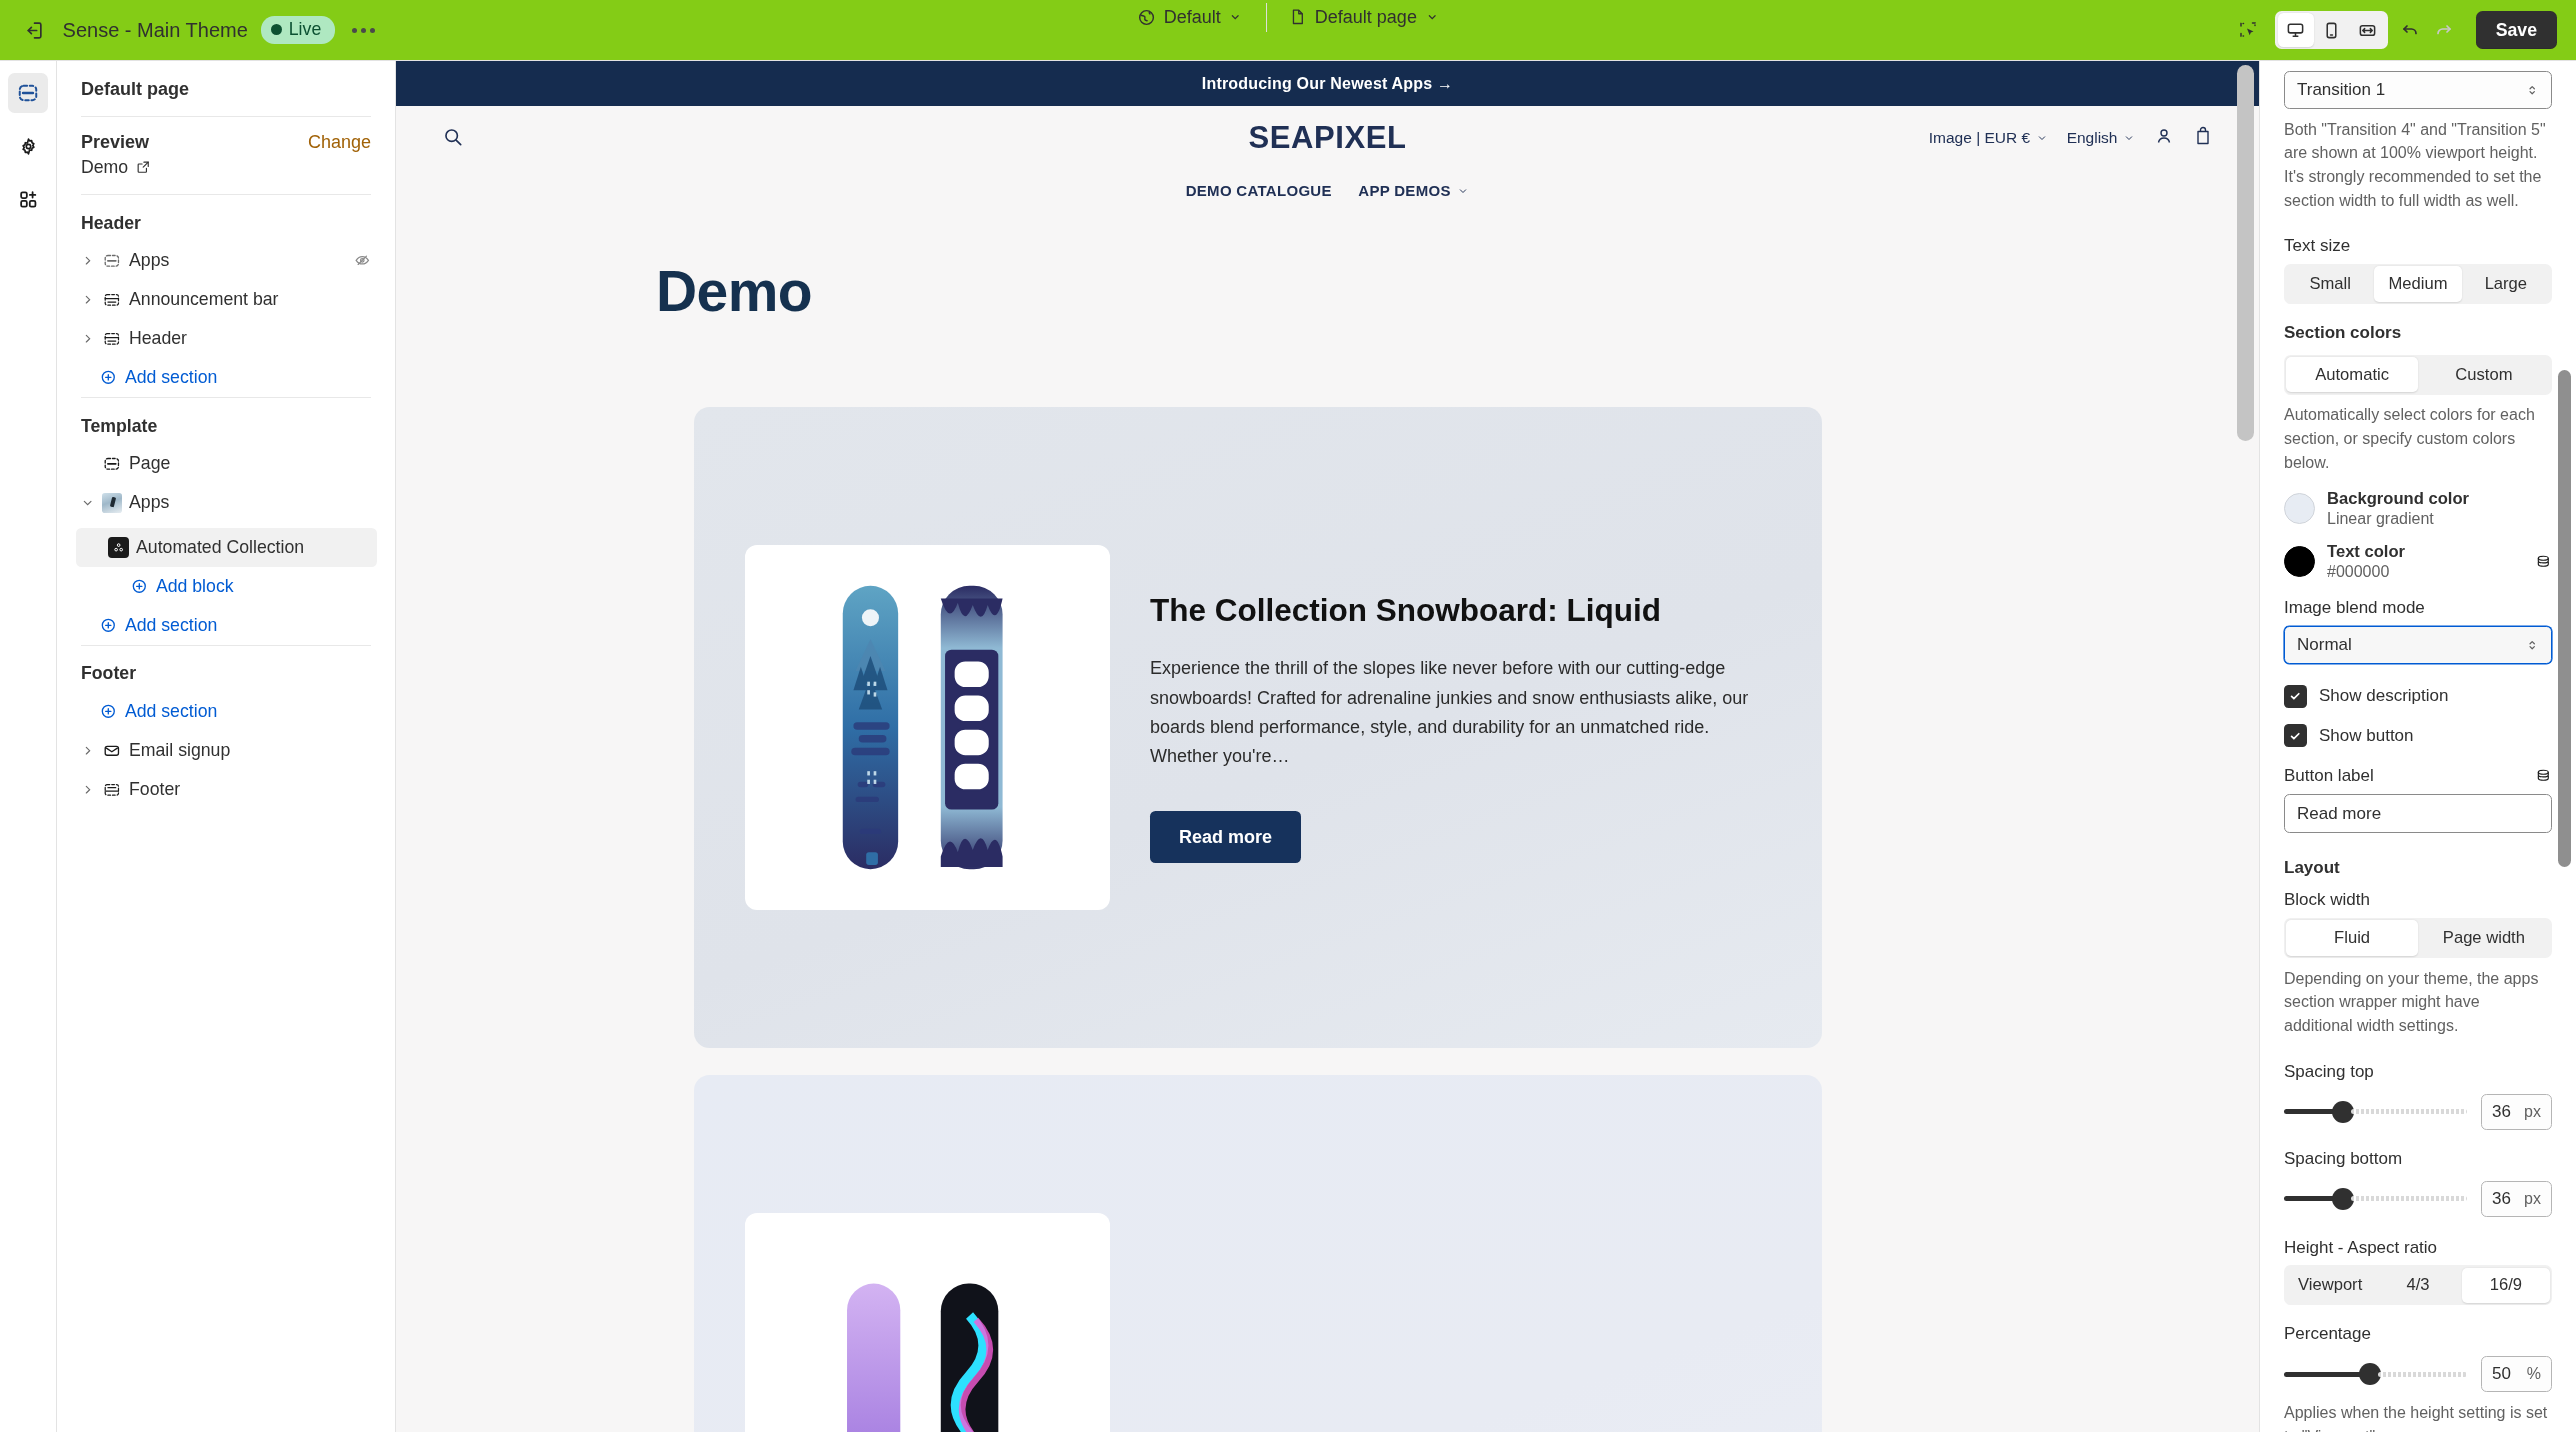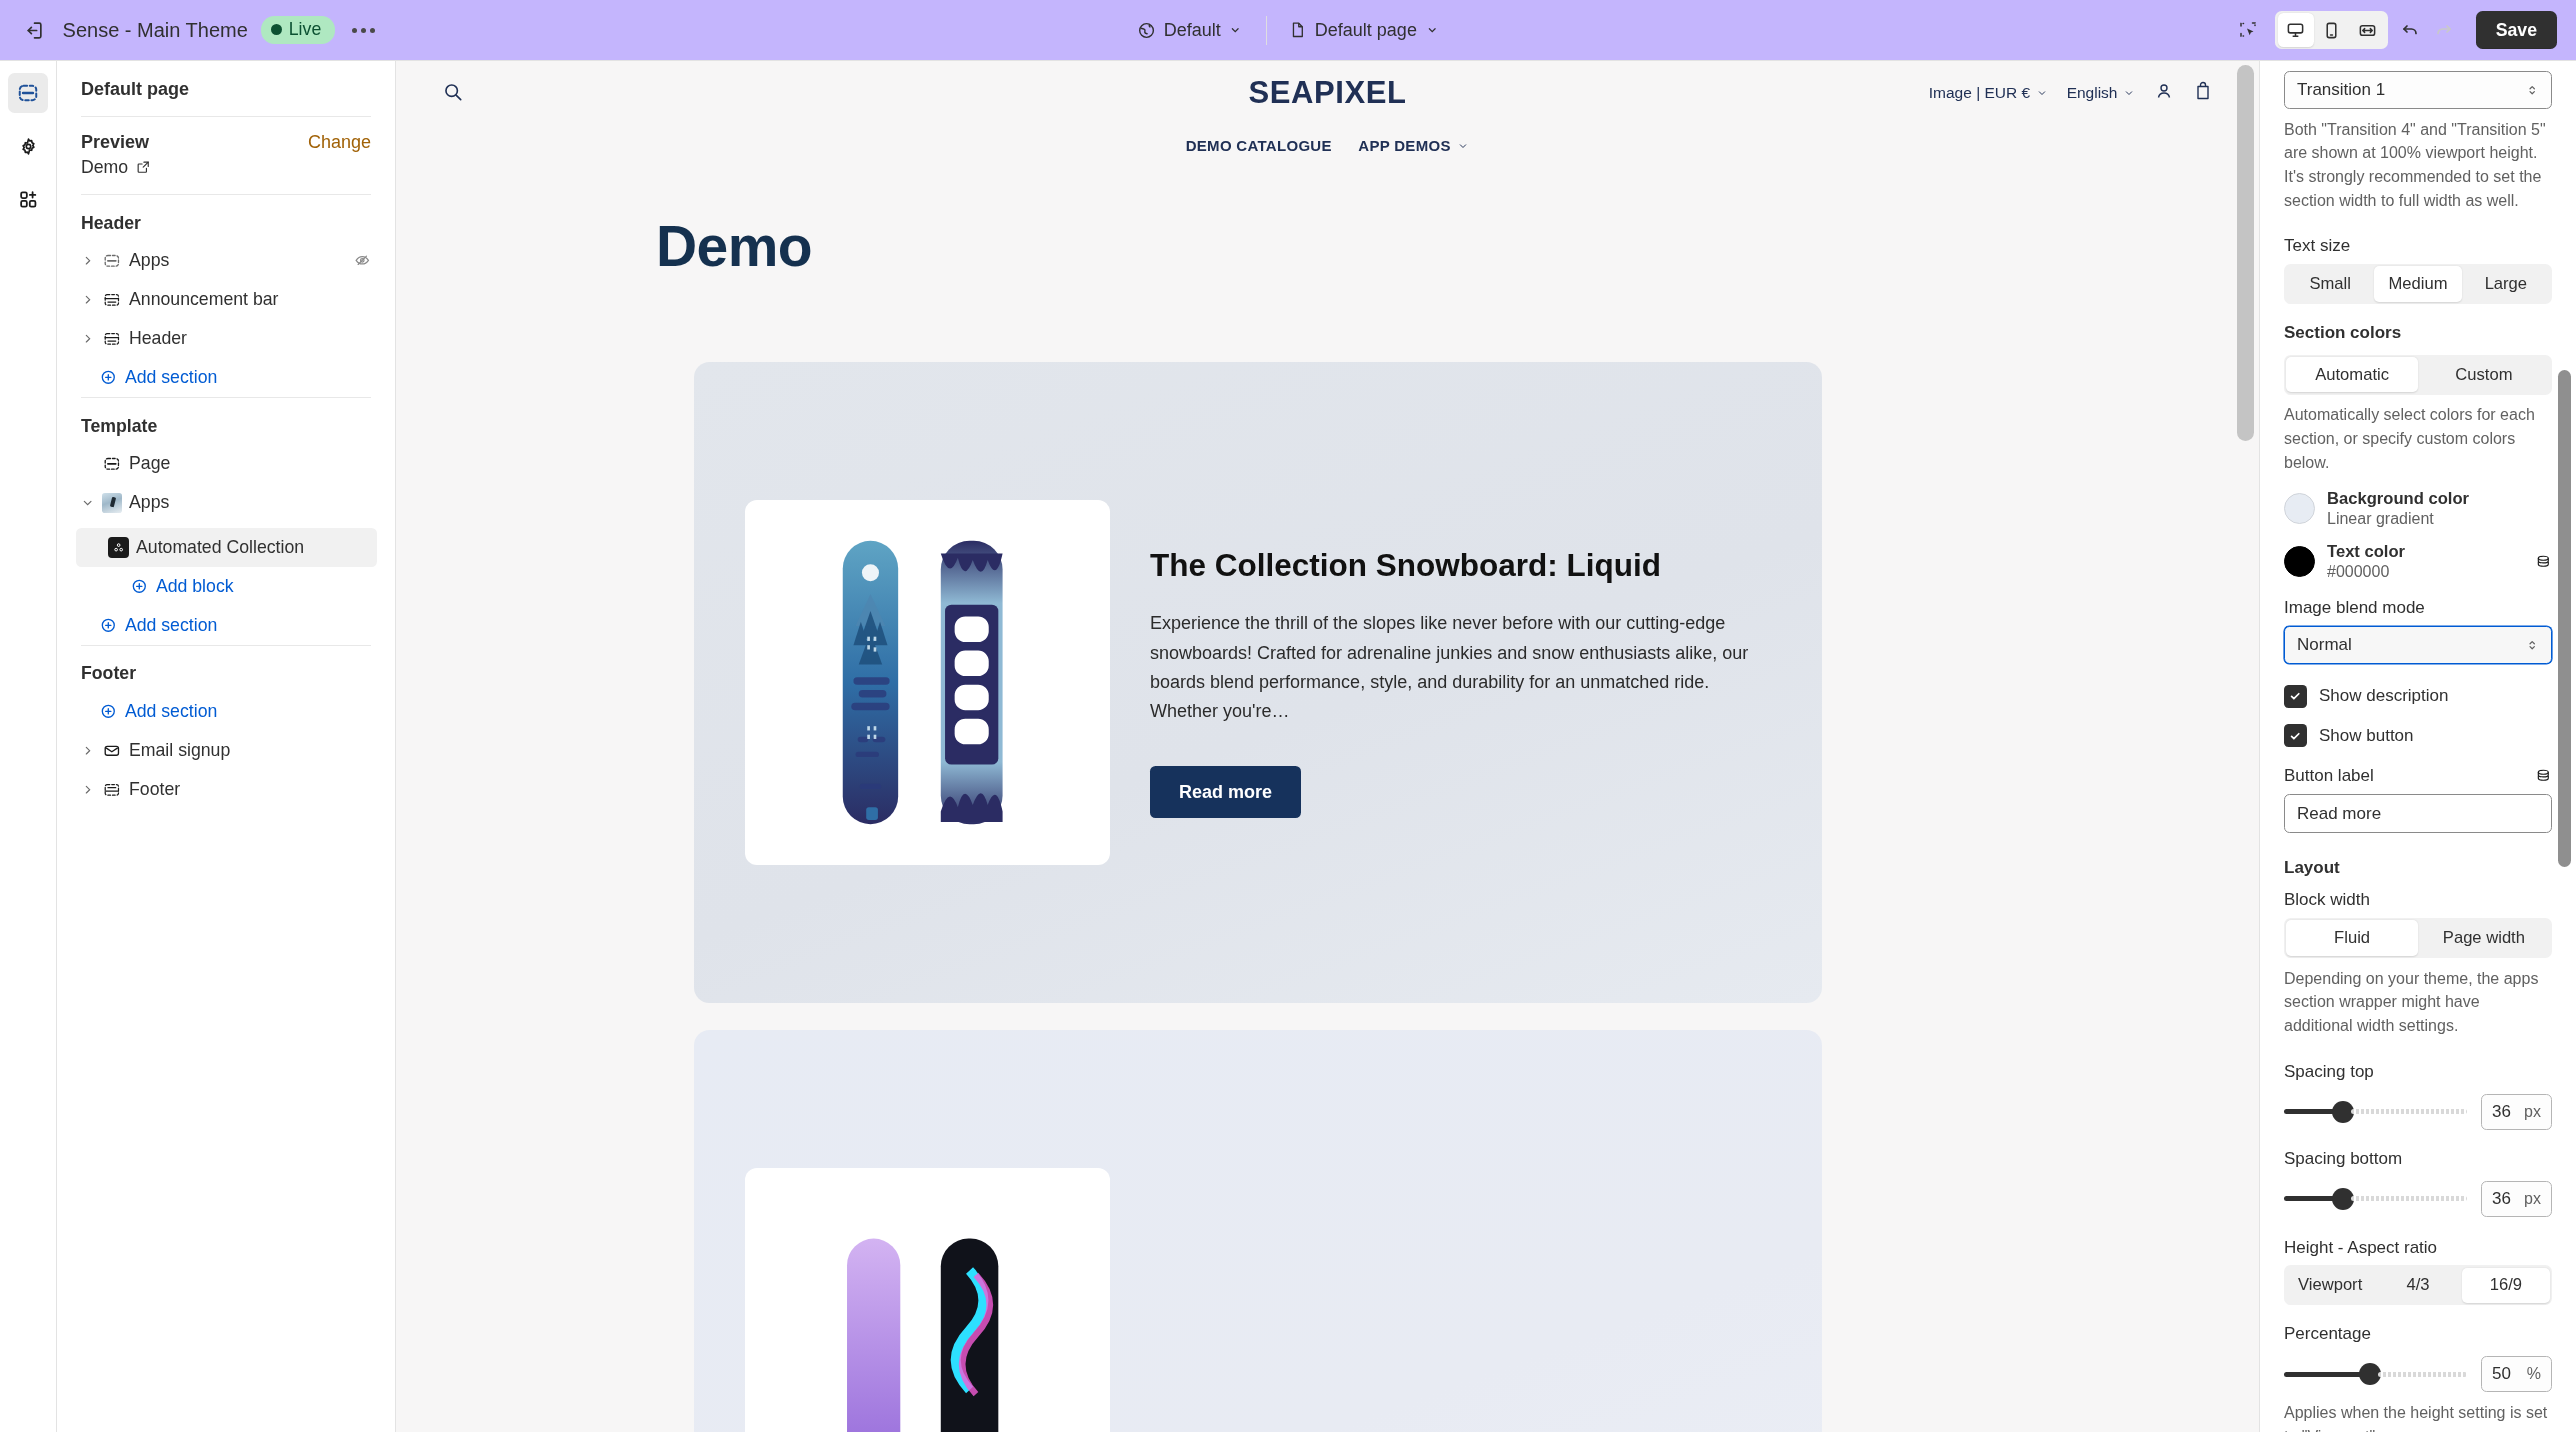--- a/index.html
+++ b/index.html
@@ -6,22 +6,22 @@
   html, body {
     width: 2576px; height: 1432px;
     font-family: "Liberation Sans", sans-serif;
     background: #fff; overflow: hidden;
   }
   body { display: flex; flex-direction: column; }
 
   
   .topbar {
     height: 61px; flex: 0 0 61px;
-    background: #c4b5fd; border-bottom: 0.6px solid #e3e3e3;
-    display: flex; align-items: center; position: relative;
+    background: #84cc16; border-bottom: 0.6px solid #e3e3e3;
+    display: flex; position: relative;
   }
   .tb-left { display: flex; align-items: center; gap: 0; padding-left: 16.6px; }
   .icon-btn {
     width: 34px; height: 34px; border-radius: 5.5px;
     display: flex; align-items: center; justify-content: center;
     cursor: pointer; background: transparent; border: none;
   }
   .theme-name {
     font-size: 20px; color: #303030; font-weight: 400;
     margin-left: 12px; white-space: nowrap;
@@ -595,20 +595,21 @@
               <path d="M2.5 11.5h15M5.6 7.5h8.8"></path>
           </svg>
         </span>
         <span class="sb-label">Footer</span>
       </div>
     </div>
   </div>
 
   <div class="preview-wrap">
     <div class="preview-frame">
+      <div class="announce">Introducing Our Newest Apps  →</div>
       <div class="store-header">
         <span class="sh-search">
           <svg width="22" height="22" viewBox="0 0 20 20" fill="none" stroke="#203055" stroke-width="1.5" stroke-linecap="round">
             <circle cx="8.8" cy="8.8" r="5.2"></circle>
               <path d="M12.8 12.8L17 17"></path>
           </svg>
         </span>
         <span class="sh-logo">SEAPIXEL</span>
         <span class="sh-right">
           <span class="sh-sel">

